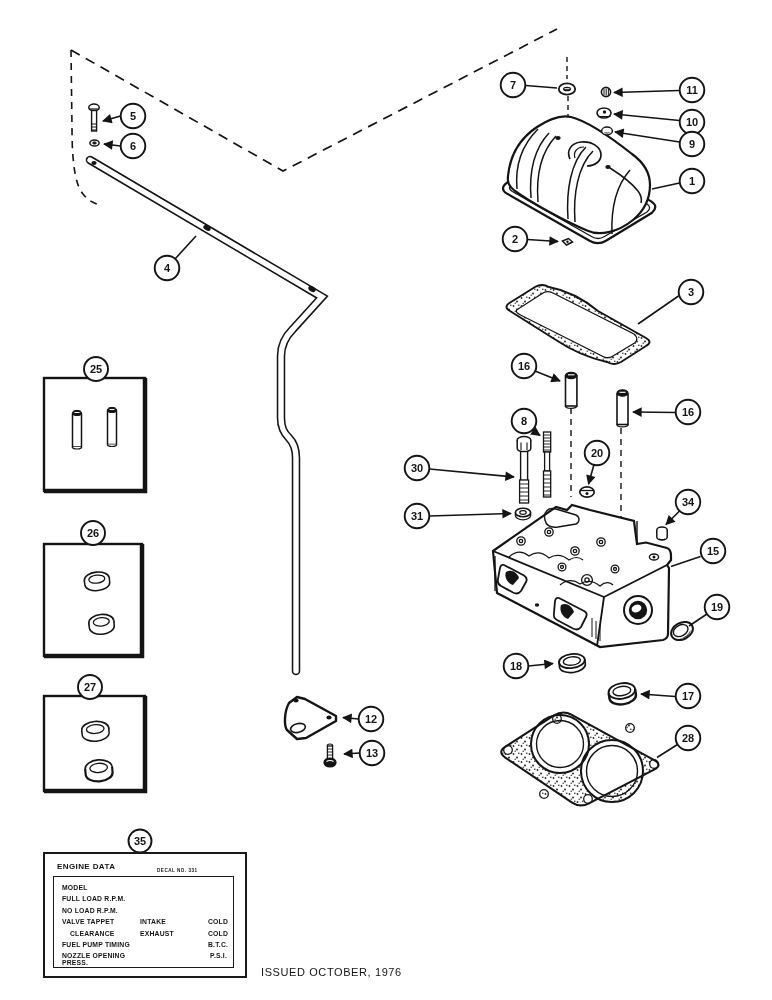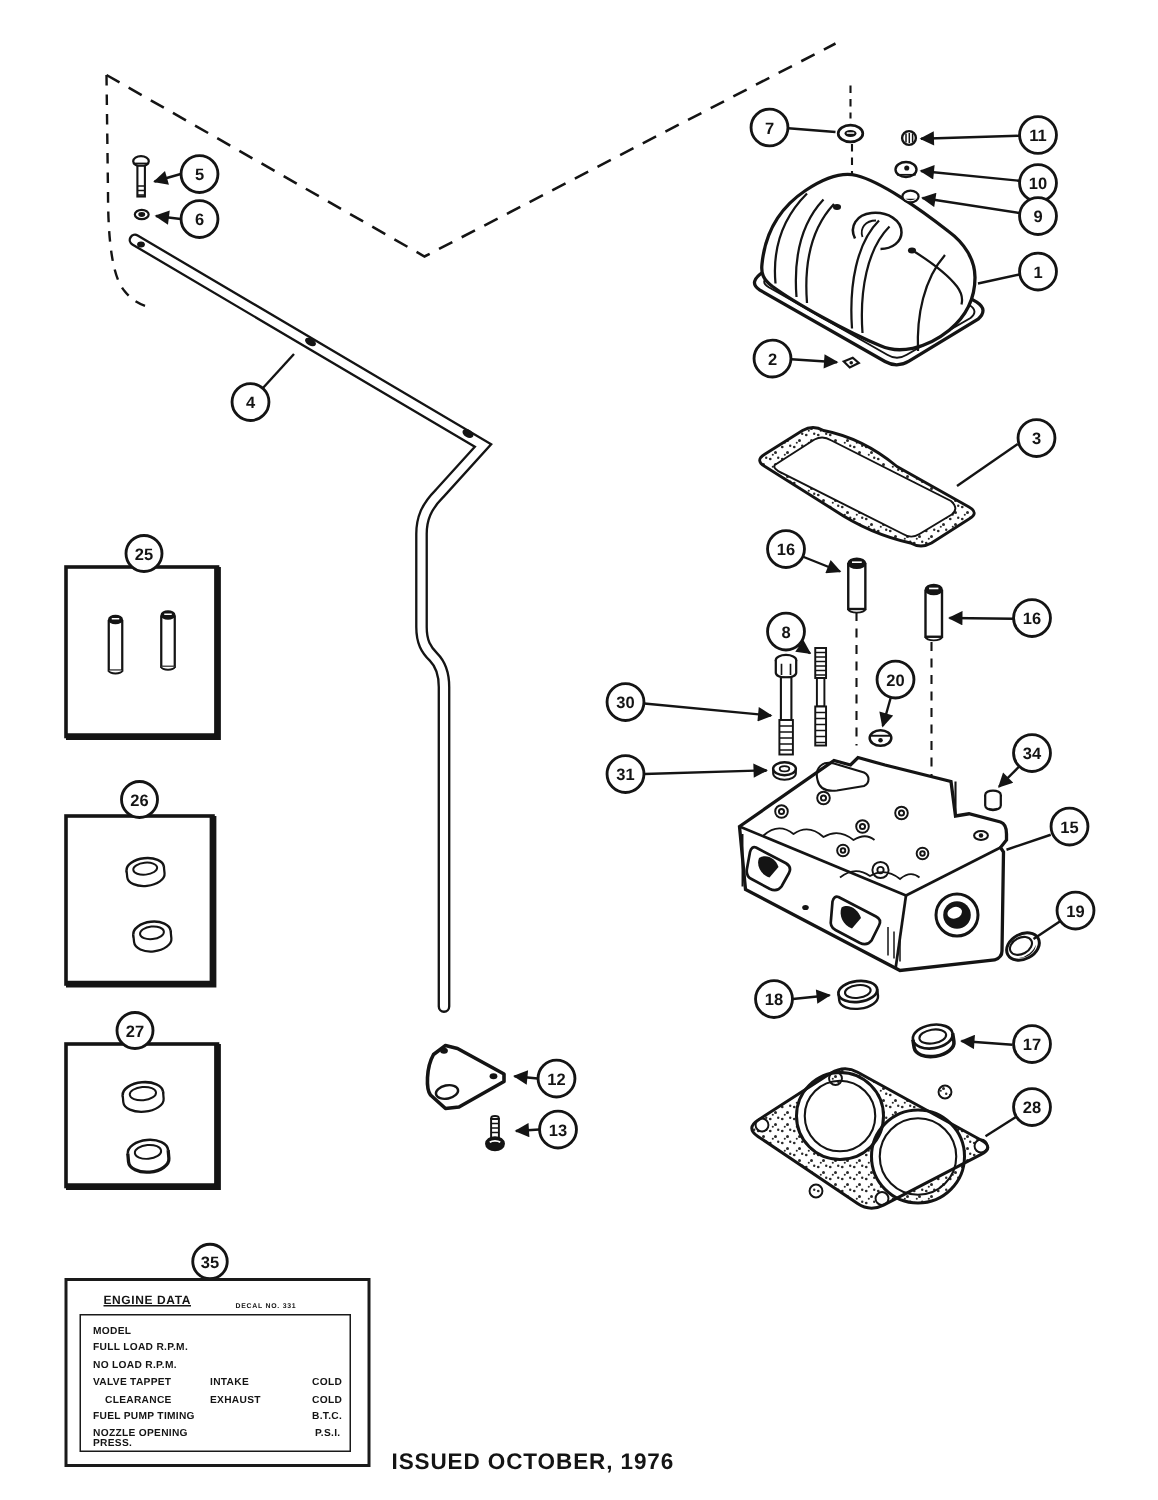--- a/index.html
+++ b/index.html
@@ -2,29 +2,29 @@
 <html><head>
 <meta charset="utf-8">
 <style>
   html,body{margin:0;padding:0;background:#e8e8e8;}
   .stage{position:relative;width:772px;height:1000px;background:#ffffff;overflow:hidden;
          font-family:"Liberation Sans",sans-serif;color:#141414;}
   .stage svg{position:absolute;left:0;top:0;}
   svg text.callout-num{font:bold 11px "Liberation Sans",sans-serif;fill:#141414;}
   .decal-outer{position:absolute;left:43px;top:852px;width:200px;height:122px;
                border:2px solid #1a1a1a;background:#fff;}
-  .decal-title{position:absolute;left:24px;top:8px;font-size:8px;font-weight:bold;letter-spacing:.4px;text-decoration:underline;}
+  .decal-title{position:absolute;left:12px;top:8px;font-size:8px;font-weight:bold;letter-spacing:.4px;}
   .decal-no{position:absolute;left:112px;top:14px;font-size:4.6px;font-weight:bold;letter-spacing:.5px;}
   .decal-inner{position:absolute;left:8px;top:22px;width:181px;height:92px;
                border:1.5px solid #1a1a1a;box-sizing:border-box;padding-top:7px;}
   .decal-row{display:grid;grid-template-columns:78px 68px 1fr;height:11.4px;
              font-size:6.8px;font-weight:bold;letter-spacing:.2px;padding-left:8px;padding-right:6px;}
   .decal-row .v{text-align:right;}
   .decal-row.indent .l{padding-left:8px;}
-  .issued-line{position:absolute;left:261px;top:966px;font-size:15px;font-weight:bold;letter-spacing:.6px;}
+  .issued-line{position:absolute;left:261px;top:966px;font-size:11px;font-weight:normal;letter-spacing:.6px;}
 </style>
 </head>
 <body>
 
 <div class="stage">
 <svg width="772" height="1000" viewBox="0 0 772 1000">
   <defs>
     <marker id="arw" viewBox="0 0 10 10" refX="9" refY="5" markerWidth="7.5" markerHeight="6" orient="auto">
       <path d="M0,0 L10,5 L0,10 Z" fill="#141414"></path>
     </marker>

